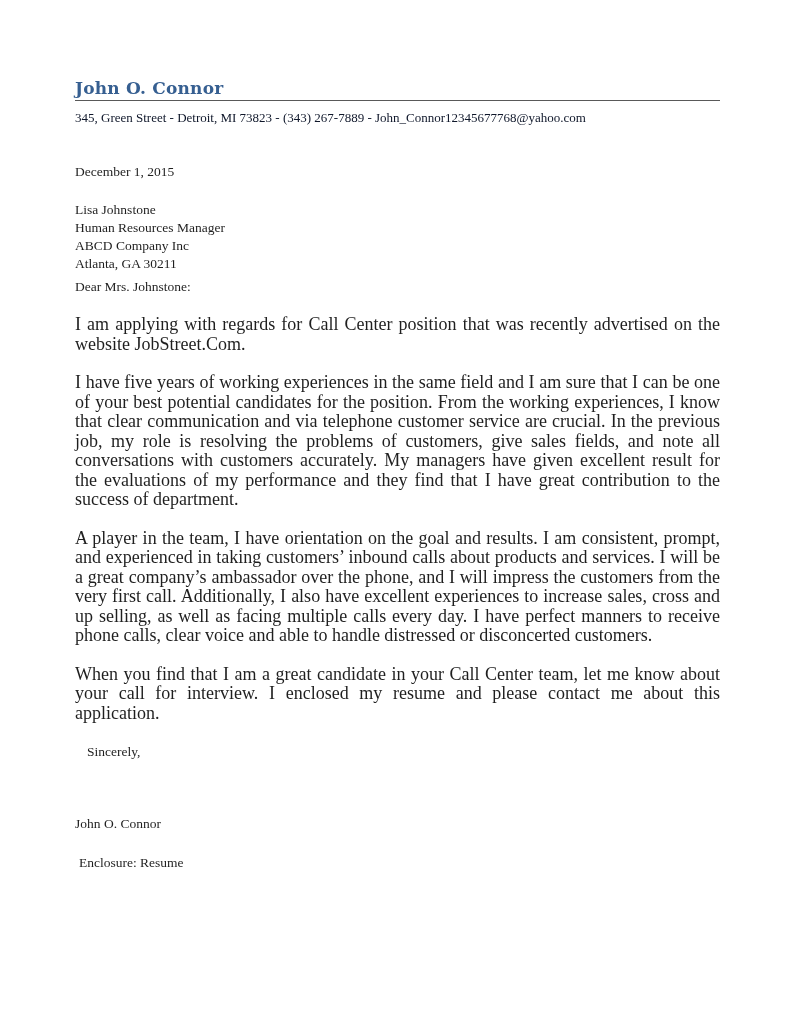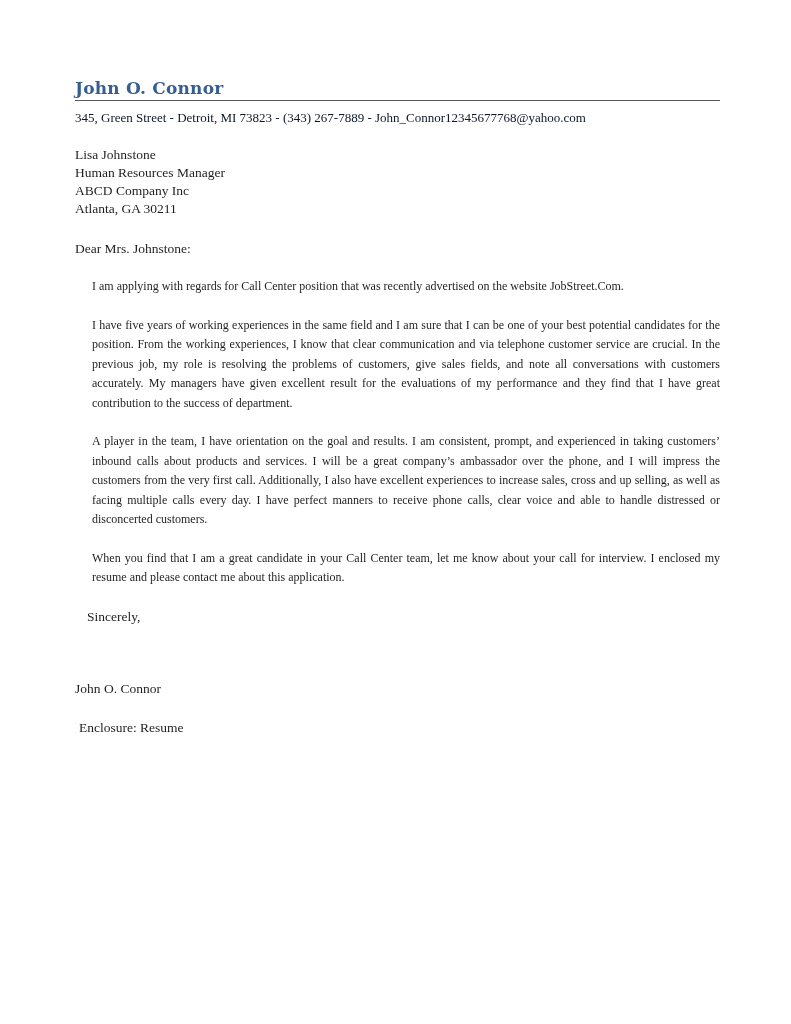--- a/index.html
+++ b/index.html
@@ -52,27 +52,27 @@
     margin: 20px 0 0 0;
   }
   .recipient-block p {
     font-size: 13.5px;
     line-height: 18px;
     margin: 0;
   }
   .salutation {
     font-size: 13.5px;
     line-height: 19px;
-    margin: 21px 0 0 0;
+    margin: 4px 0 0 0;
   }
   .body-para {
-    font-size: 12px;
+    font-size: 18px;
     line-height: 19.5px;
     text-align: justify;
-    margin: 19px 0 0 17px;
+    margin: 19px 0 0 0;
   }
   .closing {
     font-size: 13.5px;
     line-height: 19px;
     margin: 19px 0 0 12px;
   }
   .signature-name {
     font-size: 13.5px;
     line-height: 19px;
     margin: 53px 0 0 0;
@@ -97,20 +97,21 @@
 
 <div class="page">
   <div class="letter">
 
     <h1 class="sender-name">John O. Connor</h1>
 
     <hr class="header-rule">
 
     <p class="contact-line">345, Green Street - Detroit, MI 73823 - (343) 267-7889 - John_Connor12345677768@yahoo.com</p>
 
+    <p class="date-line">December 1, 2015</p>
 
     <div class="recipient-block">
       <p>Lisa Johnstone</p>
       <p>Human Resources Manager</p>
       <p>ABCD Company Inc</p>
       <p>Atlanta, GA 30211</p>
     </div>
 
     <p class="salutation">Dear Mrs. Johnstone:</p>
 

